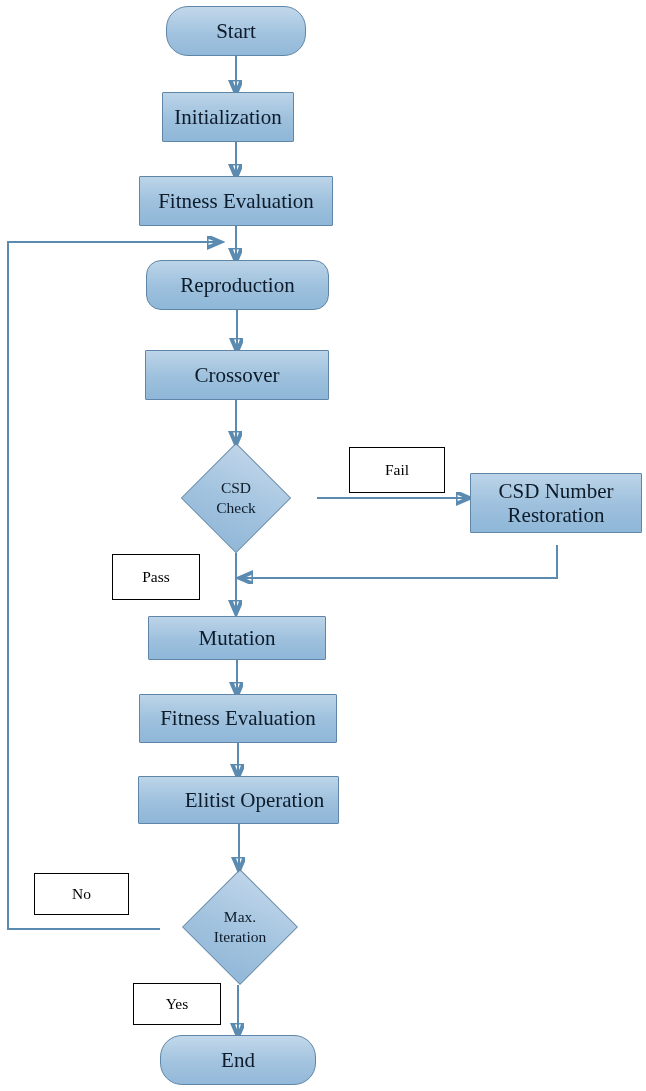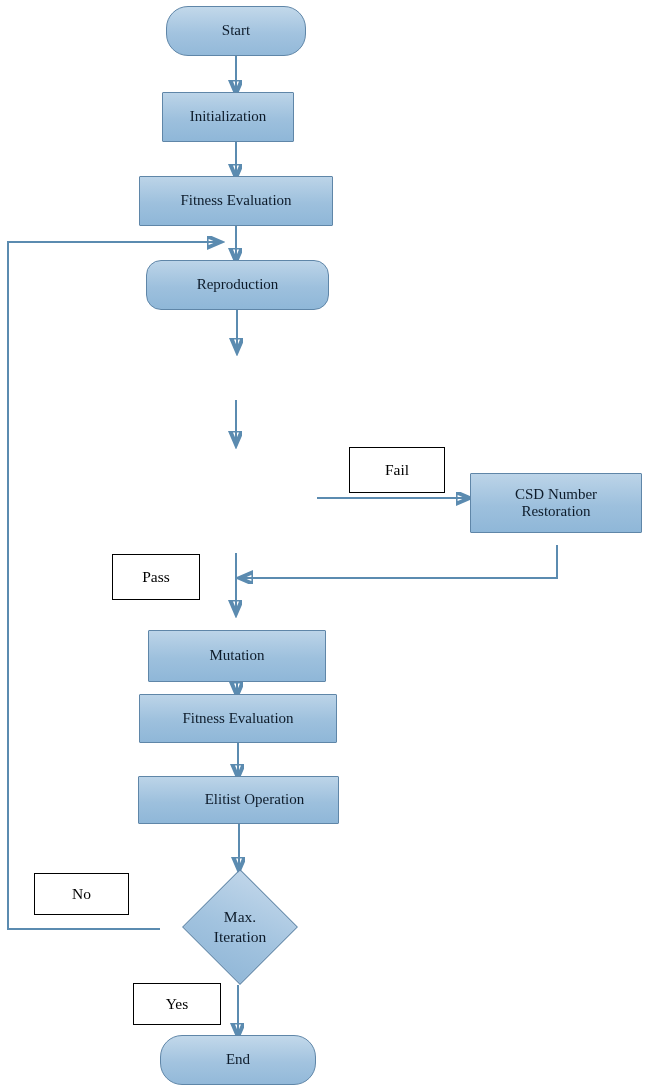--- a/index.html
+++ b/index.html
@@ -18,21 +18,21 @@
     overflow: hidden;
   }
   .node {
     position: absolute;
     box-sizing: border-box;
     display: flex;
     align-items: center;
     justify-content: center;
     text-align: center;
     color: #0d1b2a;
-    font-size: 15px;
+    font-size: 21px;
     line-height: 1.15;
     background: linear-gradient(180deg, #bcd4e8 0%, #9dc0dd 55%, #8fb7d8 100%);
     border: 1px solid #5f86a8;
   }
   .node.term {
     border-radius: 22px;
     background: linear-gradient(180deg, #c2d8ea 0%, #a2c3df 55%, #93b9d9 100%);
   }
   .node.rect {
     border-radius: 1px;
@@ -134,28 +134,38 @@
   </div>
 
   <div class="node rect" style="left:139px; top:176px; width:194px; height:50px;">
     <span>Fitness Evaluation</span>
   </div>
 
   <div class="node rect" style="left:146px; top:260px; width:183px; height:50px;border-radius:15px;">
     <span>Reproduction</span>
   </div>
 
-
+  <div class="node rect" style="left:145px; top:350px; width:184px; height:50px;">
+    <span>Crossover</span>
+  </div>
+
+  <div class="diamond-wrap" style="left:156px; top:443px; width:160px; height:110px;">
+    <div class="diamond-shape" style="width:78px; height:78px;"></div>
+    <div class="diamond-label">
+      <div>CSD</div>
+      <div>Check</div>
+    </div>
+  </div>
 
   <div class="node rect" style="left:470px; top:473px; width:172px; height:60px; flex-direction:column;">
     <span>CSD Number</span>
     <span>Restoration</span>
   </div>
 
-  <div class="node rect" style="left:148px; top:630px; width:178px; height:52px;">
+  <div class="node rect" style="left:148px; top:616px; width:178px; height:44px;">
     <span>Mutation</span>
   </div>
 
   <div class="node rect" style="left:139px; top:694px; width:198px; height:49px;">
     <span>Fitness Evaluation</span>
   </div>
 
   <div class="node rect" style="left:138px; top:776px; width:201px; height:48px;padding-left:32px;">
     <span>Elitist Operation</span>
   </div>

